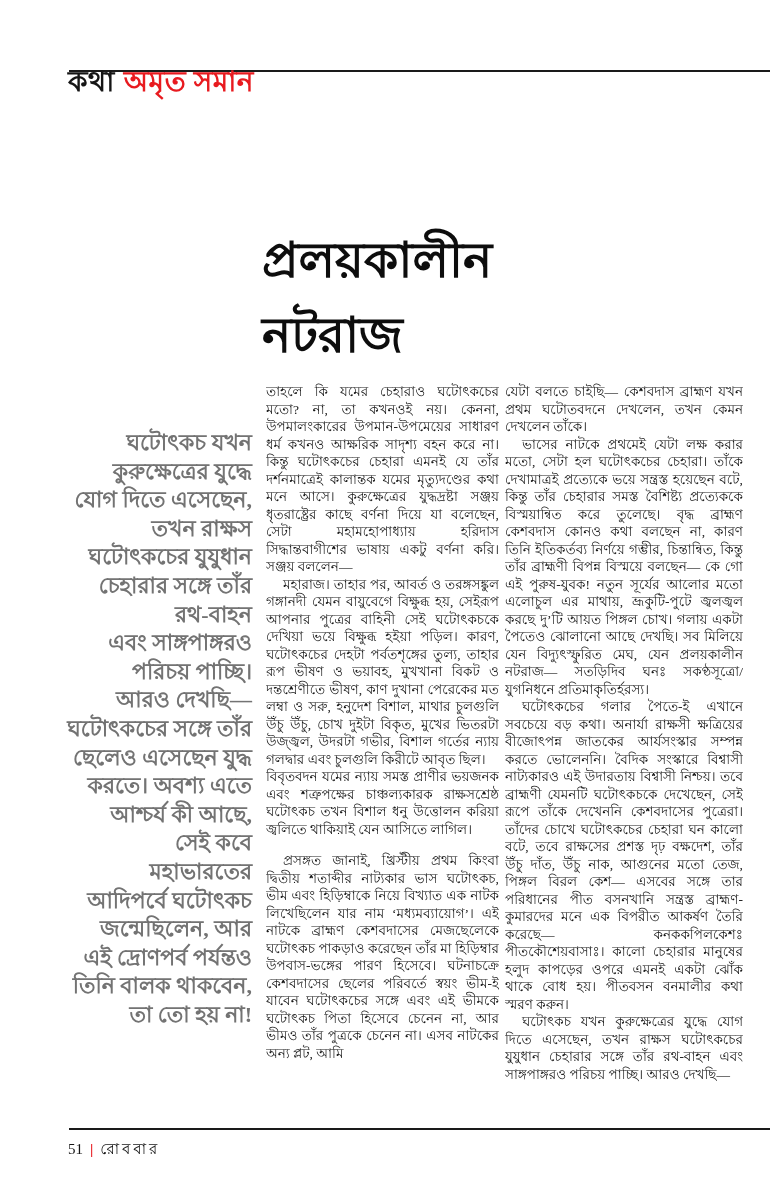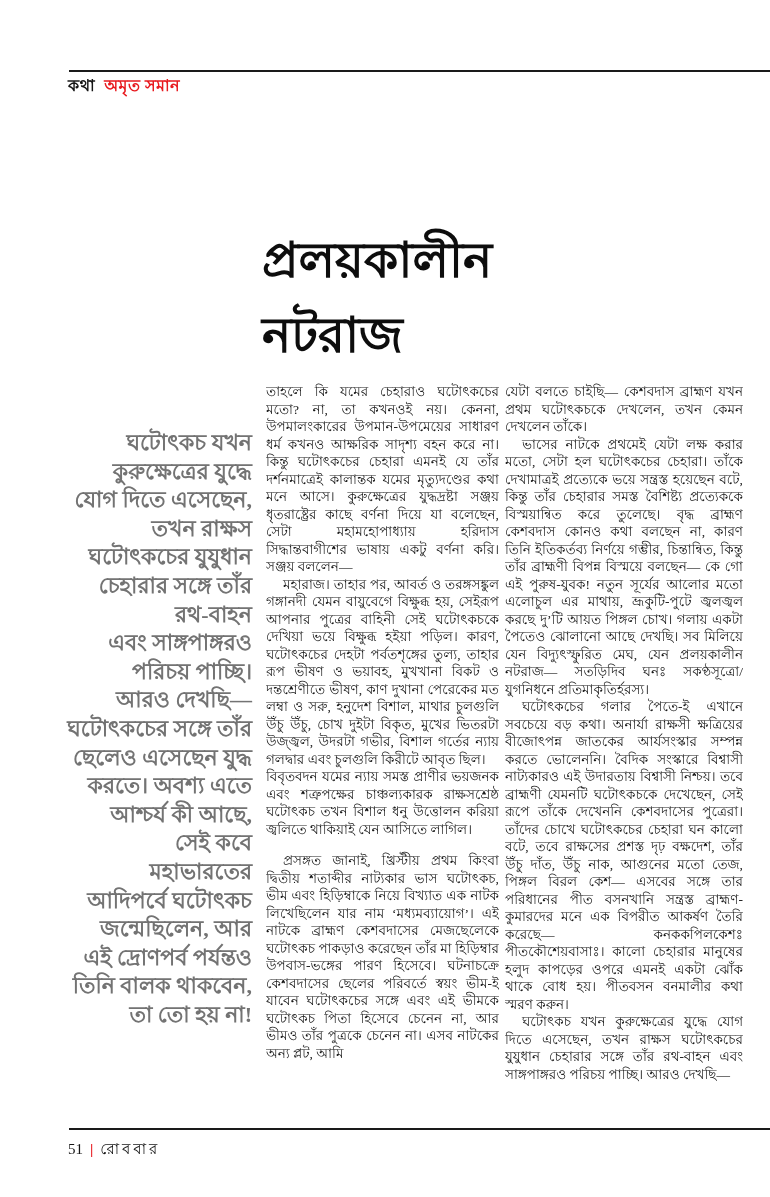--- a/index.html
+++ b/index.html
@@ -6,22 +6,22 @@
   .page {
     position:relative; width:770px; height:1197px; background:#ffffff;
     font-family:"Liberation Serif","DejaVu Serif",serif;
     color:#151515; overflow:hidden;
   }
   .rule { position:absolute; left:69px; right:0; height:2px; background:#1a1a1a; }
   .header-rule { top:70px; }
   .footer-rule { top:1128px; }
 
   .section-label {
-    position:absolute; left:68px; top:73px;
-    font-size:16px; font-weight:bold; letter-spacing:0.5px;
+    position:absolute; left:68px; top:60px;
+    font-size:28px; font-weight:bold; letter-spacing:0.5px;
   }
   .section-label .pre { color:#151515; margin-right:9px; }
   .section-label .suf { color:#e81a1f; }
 
   .article-title {
     position:absolute; left:262px; top:190px;
     font-size:49px; font-weight:bold; line-height:75px;
     color:#0d0d0d; white-space:pre-line;
   }
 
@@ -93,21 +93,21 @@
 তা তো হয় না!</div>
 
   <div class="col col-middle">
     <p>তাহলে কি যমের চেহারাও ঘটোৎকচের মতো? না, তা কখনওই নয়। কেননা, উপমালংকারের উপমান-উপমেয়ের সাধারণ ধর্ম কখনও আক্ষরিক সাদৃশ্য বহন করে না। কিন্তু ঘটোৎকচের চেহারা এমনই যে তাঁর দর্শনমাত্রেই কালান্তক যমের মৃত্যুদণ্ডের কথা মনে আসে। কুরুক্ষেত্রের যুদ্ধদ্রষ্টা সঞ্জয় ধৃতরাষ্ট্রের কাছে বর্ণনা দিয়ে যা বলেছেন, সেটা মহামহোপাধ্যায় হরিদাস সিদ্ধান্তবাগীশের ভাষায় একটু বর্ণনা করি। সঞ্জয় বললেন—</p>
     <p class="indent">মহারাজ। তাহার পর, আবর্ত ও তরঙ্গসঙ্কুল গঙ্গানদী যেমন বায়ুবেগে বিক্ষুব্ধ হয়, সেইরূপ আপনার পুত্রের বাহিনী সেই ঘটোৎকচকে দেখিয়া ভয়ে বিক্ষুব্ধ হইয়া পড়িল। কারণ, ঘটোৎকচের দেহটা পর্বতশৃঙ্গের তুল্য, তাহার রূপ ভীষণ ও ভয়াবহ, মুখখানা বিকট ও দন্তশ্রেণীতে ভীষণ, কাণ দুখানা পেরেকের মত লম্বা ও সরু, হনুদেশ বিশাল, মাথার চুলগুলি উঁচু উঁচু, চোখ দুইটা বিকৃত, মুখের ভিতরটা উজ্জ্বল, উদরটা গভীর, বিশাল গর্তের ন্যায় গলদ্বার এবং চুলগুলি কিরীটে আবৃত ছিল।</p>
     <p>বিবৃতবদন যমের ন্যায় সমস্ত প্রাণীর ভয়জনক এবং শত্রুপক্ষের চাঞ্চল্যকারক রাক্ষসশ্রেষ্ঠ ঘটোৎকচ তখন বিশাল ধনু উত্তোলন করিয়া জ্বলিতে থাকিয়াই যেন আসিতে লাগিল।</p>
     <p class="indent gap">প্রসঙ্গত জানাই, খ্রিস্টীয় প্রথম কিংবা দ্বিতীয় শতাব্দীর নাট্যকার ভাস ঘটোৎকচ, ভীম এবং হিড়িম্বাকে নিয়ে বিখ্যাত এক নাটক লিখেছিলেন যার নাম ‘মধ্যমব্যায়োগ’। এই নাটকে ব্রাহ্মণ কেশবদাসের মেজছেলেকে ঘটোৎকচ পাকড়াও করেছেন তাঁর মা হিড়িম্বার উপবাস-ভঙ্গের পারণ হিসেবে। ঘটনাচক্রে কেশবদাসের ছেলের পরিবর্তে স্বয়ং ভীম-ই যাবেন ঘটোৎকচের সঙ্গে এবং এই ভীমকে ঘটোৎকচ পিতা হিসেবে চেনেন না, আর ভীমও তাঁর পুত্রকে চেনেন না। এসব নাটকের অন্য প্লট, আমি</p>
   </div>
 
   <div class="col col-right">
-    <p>যেটা বলতে চাইছি— কেশবদাস ব্রাহ্মণ যখন প্রথম ঘটোৎকচকে দেখলেন, তখন কেমন দেখলেন তাঁকে।</p>
+    <p>যেটা বলতে চাইছি— কেশবদাস ব্রাহ্মণ যখন প্রথম ঘটোতবদনে দেখলেন, তখন কেমন দেখলেন তাঁকে।</p>
     <p class="indent">ভাসের নাটকে প্রথমেই যেটা লক্ষ করার মতো, সেটা হল ঘটোৎকচের চেহারা। তাঁকে দেখামাত্রই প্রত্যেকে ভয়ে সন্ত্রস্ত হয়েছেন বটে, কিন্তু তাঁর চেহারার সমস্ত বৈশিষ্ট্য প্রত্যেককে বিস্ময়ান্বিত করে তুলেছে। বৃদ্ধ ব্রাহ্মণ কেশবদাস কোনও কথা বলছেন না, কারণ তিনি ইতিকর্তব্য নির্ণয়ে গম্ভীর, চিন্তান্বিত, কিন্তু তাঁর ব্রাহ্মণী বিপন্ন বিস্ময়ে বলছেন— কে গো এই পুরুষ-যুবক! নতুন সূর্যের আলোর মতো এলোচুল এর মাথায়, ভ্রূকুটি-পুটে জ্বলজ্বল করছে দু’টি আয়ত পিঙ্গল চোখ। গলায় একটা পৈতেও ঝোলানো আছে দেখছি। সব মিলিয়ে যেন বিদ্যুৎস্ফুরিত মেঘ, যেন প্রলয়কালীন নটরাজ— সতড়িদিব ঘনঃ সকণ্ঠসূত্রো/ যুগনিধনে প্রতিমাকৃতির্হরস্য।</p>
     <p class="indent">ঘটোৎকচের গলার পৈতে-ই এখানে সবচেয়ে বড় কথা। অনার্যা রাক্ষসী ক্ষত্রিয়ের বীজোৎপন্ন জাতকের আর্যসংস্কার সম্পন্ন করতে ভোলেননি। বৈদিক সংস্কারে বিশ্বাসী নাট্যকারও এই উদারতায় বিশ্বাসী নিশ্চয়। তবে ব্রাহ্মণী যেমনটি ঘটোৎকচকে দেখেছেন, সেই রূপে তাঁকে দেখেননি কেশবদাসের পুত্রেরা। তাঁদের চোখে ঘটোৎকচের চেহারা ঘন কালো বটে, তবে রাক্ষসের প্রশস্ত দৃঢ় বক্ষদেশ, তাঁর উঁচু দাঁত, উঁচু নাক, আগুনের মতো তেজ, পিঙ্গল বিরল কেশ— এসবের সঙ্গে তার পরিধানের পীত বসনখানি সন্ত্রস্ত ব্রাহ্মণ-কুমারদের মনে এক বিপরীত আকর্ষণ তৈরি করেছে— কনককপিলকেশঃ পীতকৌশেয়বাসাঃ। কালো চেহারার মানুষের হলুদ কাপড়ের ওপরে এমনই একটা ঝোঁক থাকে বোধ হয়। পীতবসন বনমালীর কথা স্মরণ করুন।</p>
     <p class="indent">ঘটোৎকচ যখন কুরুক্ষেত্রের যুদ্ধে যোগ দিতে এসেছেন, তখন রাক্ষস ঘটোৎকচের যুযুধান চেহারার সঙ্গে তাঁর রথ-বাহন এবং সাঙ্গপাঙ্গরও পরিচয় পাচ্ছি। আরও দেখছি—</p>
   </div>
 
   <div class="rule footer-rule"></div>
 
   <div class="page-footer">
     <span>51</span><span class="sep">|</span><span class="mag">রোববার</span>
   </div>

